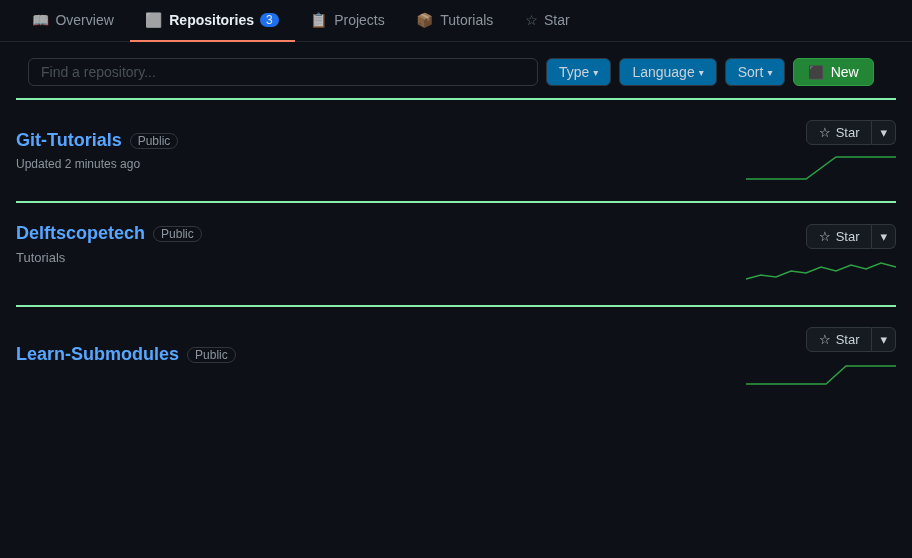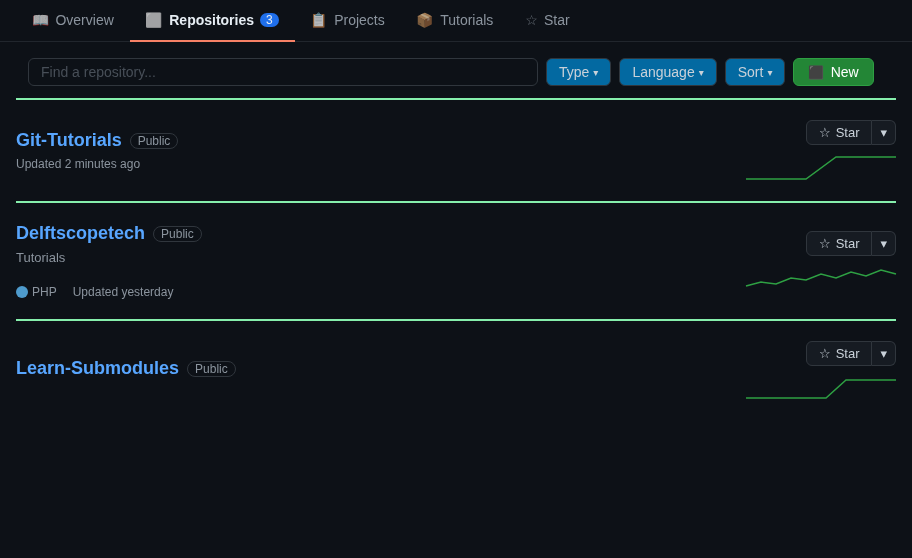--- a/index.html
+++ b/index.html
@@ -279,27 +279,20 @@
     </div>
   </div>
 
   <div class="repo-item">
     <div class="repo-left">
       <div class="repo-title-row">
         <a class="repo-name">Delftscopetech</a>
         <span class="visibility-badge">Public</span>
       </div>
       <div class="repo-description">Tutorials</div>
-      <div class="repo-meta">
-        <span class="lang-label">
-          <span class="lang-dot"></span>
-          <span>PHP</span>
-        </span>
-        <span>Updated yesterday</span>
-      </div>
     </div>
     <div class="repo-right">
       <div class="star-area">
         <button class="star-btn">
           <span>☆</span>
           <span>Star</span>
         </button>
         <button class="star-dropdown">
           <span>▾</span>
         </button>

